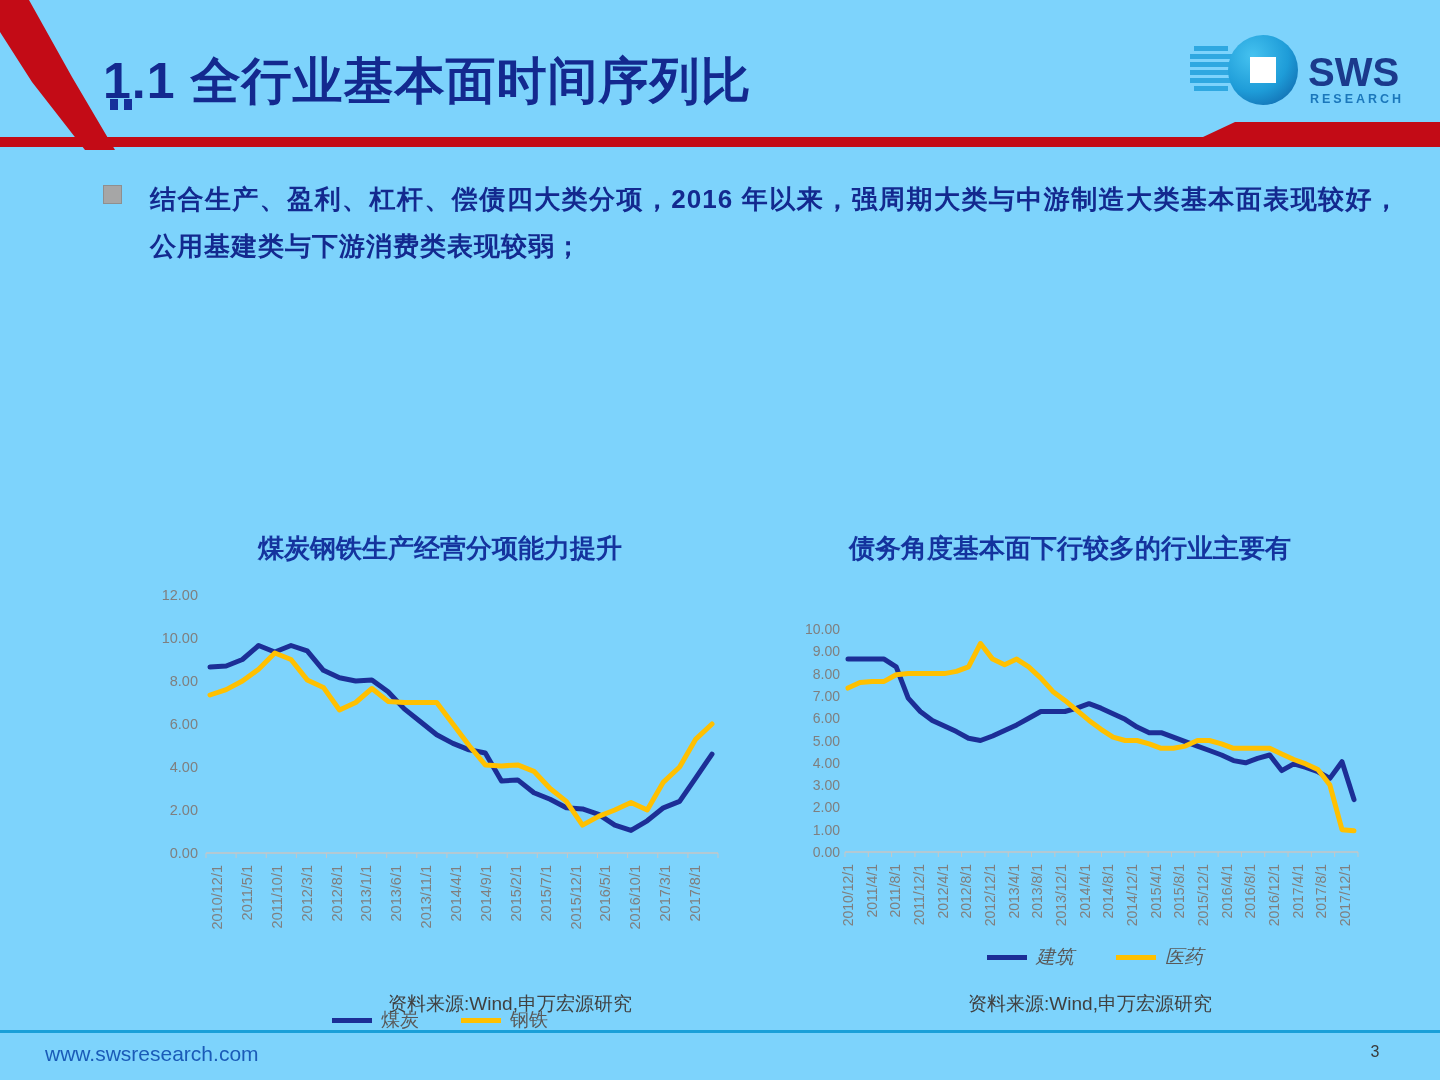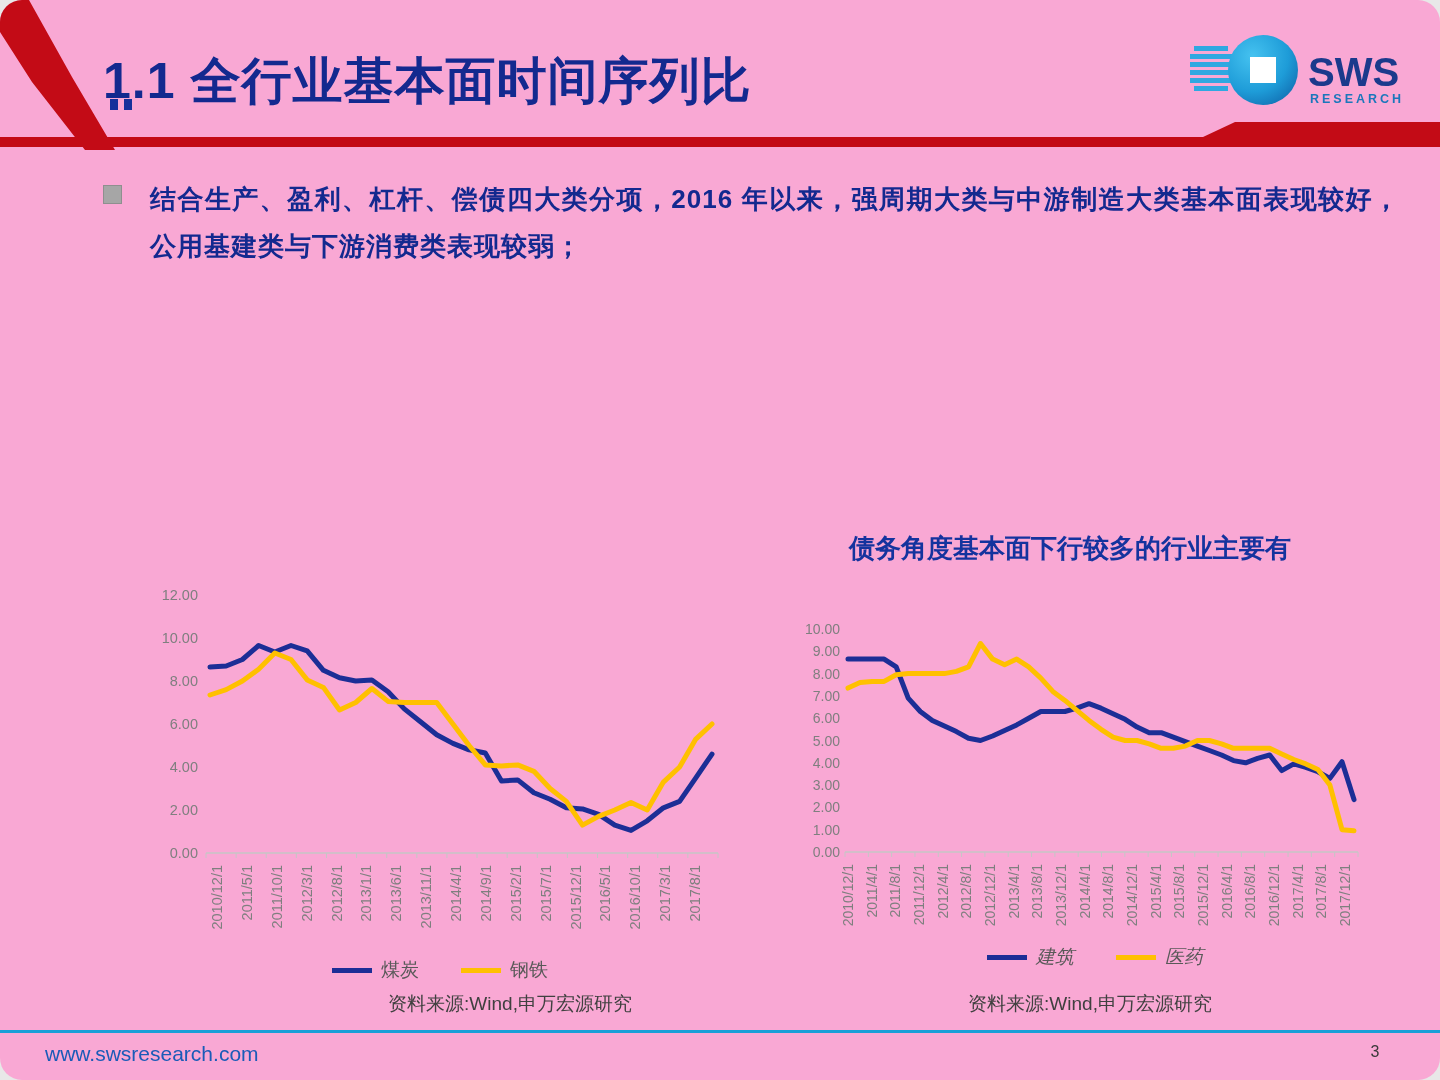--- a/index.html
+++ b/index.html
@@ -1,17 +1,17 @@
 <!DOCTYPE html>
 <html><head>
 <meta charset="utf-8">
 <style>
   html,body{margin:0;padding:0;background:#e8e8e8;}
-  .slide{position:relative;width:1440px;height:1080px;background:#f9a8d4;overflow:hidden;
-         font-family:"Liberation Sans",sans-serif;border-radius:22px;}
+  .slide{position:relative;width:1440px;height:1080px;background:#7dd3fc;overflow:hidden;
+         font-family:"Liberation Sans",sans-serif;}
   .abs{position:absolute;}
 
   
   .page-title{left:103px;top:48px;width:900px;font-size:50px;font-weight:bold;
               color:#13298f;letter-spacing:1px;}
   .title-marks{left:110px;top:99px;width:22px;height:11px;
     background:linear-gradient(90deg,#16309b 0 8px,transparent 8px 14px,#16309b 14px 22px);}
   .header-deco{left:0;top:0;width:1440px;height:160px;}
   .logo{left:1190px;top:30px;width:230px;height:82px;}
 
@@ -26,21 +26,21 @@
 
   
   .chart-title{font-size:26px;font-weight:bold;color:#14339e;text-align:center;top:531px;}
   .chart-title-left{left:140px;width:600px;}
   .chart-title-right{left:760px;width:620px;}
   .chart-svg{position:absolute;top:575px;}
   .chart-svg-left{left:140px;}
   .chart-svg-right{left:760px;}
   svg text{font-family:"Liberation Sans",sans-serif;}
   .legend{position:absolute;display:flex;justify-content:center;align-items:center;gap:42px;}
-  .legend-left{left:140px;top:957px;width:600px;}
+  .legend-left{left:140px;top:1007px;width:600px;}
   .legend-right{left:785px;top:944px;width:620px;font-style:italic;}
   .legend-item{display:flex;align-items:center;gap:9px;}
   .legend-swatch{width:40px;height:5px;display:inline-block;}
   .legend-label{font-size:19px;color:#595959;}
   .source{font-size:19px;color:#404040;text-align:center;top:991px;}
   .source-left{left:210px;width:600px;}
   .source-right{left:780px;width:620px;}
 
   
   .footer-line{left:0;top:1030px;width:1440px;height:3px;background:#1a9fd8;}
@@ -82,20 +82,21 @@
     </g>
     <text x="118" y="56" font-size="40" font-weight="bold" fill="#1b3a8c">SWS</text>
     <text x="120" y="73" font-size="12.5" font-weight="bold" letter-spacing="3" fill="#1b77bb">RESEARCH</text>
   </svg>
 
   <div class="bullet bullet-1">
     <span class="bullet-marker"></span>
     <p class="bullet-text">结合生产、盈利、杠杆、偿债四大类分项，2016 年以来，强周期大类与中游制造大类基本面表现较好，公用基建类与下游消费类表现较弱；</p>
   </div>
 
+  <div class="abs chart-title chart-title-left">煤炭钢铁生产经营分项能力提升</div>
   <svg class="chart-svg chart-svg-left" width="600" height="400" viewBox="0 0 600 400">
       <g>
         <text x="58" y="25" text-anchor="end" fill="#7f7f7f" font-size="14.5">12.00</text>
         <text x="58" y="68" text-anchor="end" fill="#7f7f7f" font-size="14.5">10.00</text>
         <text x="58" y="111" text-anchor="end" fill="#7f7f7f" font-size="14.5">8.00</text>
         <text x="58" y="154" text-anchor="end" fill="#7f7f7f" font-size="14.5">6.00</text>
         <text x="58" y="197" text-anchor="end" fill="#7f7f7f" font-size="14.5">4.00</text>
         <text x="58" y="240" text-anchor="end" fill="#7f7f7f" font-size="14.5">2.00</text>
         <text x="58" y="283" text-anchor="end" fill="#7f7f7f" font-size="14.5">0.00</text>
       </g>

